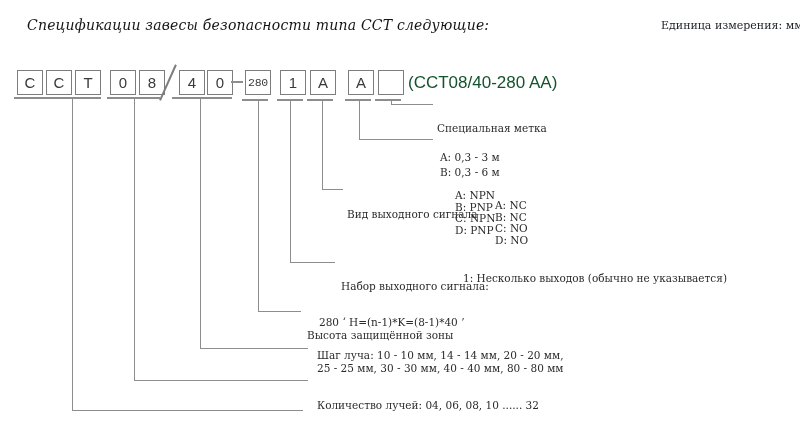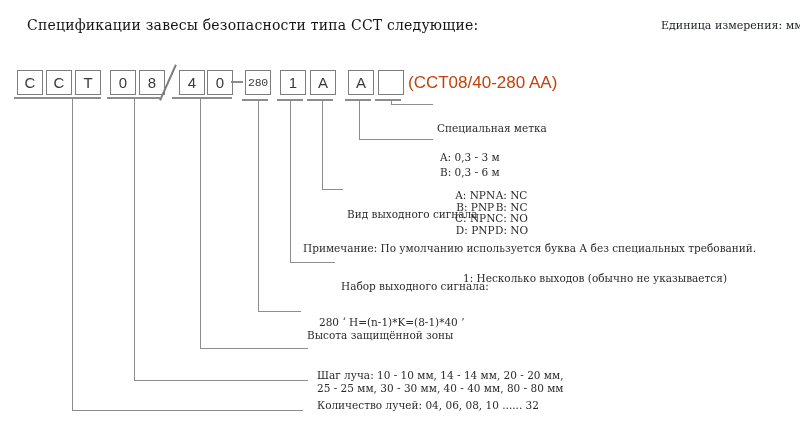--- a/index.html
+++ b/index.html
@@ -1,32 +1,32 @@
 <!DOCTYPE html>
 <html><head>
 <meta charset="utf-8">
 <style>
   html,body{margin:0;padding:0;background:#ffffff;}
   .page{position:relative;width:800px;height:427px;background:#ffffff;overflow:hidden;
         font-family:"DejaVu Serif",serif;}
-  .title{position:absolute;left:27px;top:17px;font-size:14px;color:#141414;letter-spacing:.2px;white-space:nowrap;}
+  .title{position:absolute;left:27px;top:17px;font-size:14px;color:#141414;letter-spacing:.2px;white-space:nowrap;font-style:italic;}
   .unit{position:absolute;left:661px;top:19px;font-size:11px;color:#20242c;white-space:nowrap;}
   .box{position:absolute;top:70px;width:26px;height:25px;border:1.5px solid #7d7d7d;box-sizing:border-box;
        background:#fff;display:flex;align-items:center;justify-content:center;
        font-family:"Liberation Sans",sans-serif;font-size:15px;color:#3a3a3a;}
   .box.small{font-size:11.5px;letter-spacing:-0.3px;font-family:Liberation Mono, monospace;}
   .slash{position:absolute;left:167px;top:63px;width:1.6px;height:39px;background:#7d7d7d;transform:rotate(24deg);}
   .ul{position:absolute;height:2px;background:#8d8d8d;}
   .vline{position:absolute;width:1.3px;background:#8d8d8d;}
   .hline{position:absolute;height:1.3px;background:#8d8d8d;}
   .example{position:absolute;left:408px;top:73px;font-family:"Liberation Sans",sans-serif;
-           font-size:17px;color:#c2410c;white-space:nowrap;}
+           font-size:17px;color:#14532d;white-space:nowrap;}
   .lbl{position:absolute;font-size:10.5px;color:#2b2b2b;white-space:nowrap;margin-top:24px;}
   .block{line-height:12.5px;}
-  .col{line-height:11.5px;text-align:center;}
+  .col{line-height:11.5px;}
 </style>
 </head>
 <body>
 
 <div class="page">
 
   <div class="title">Спецификации завесы безопасности типа ССТ следующие:</div>
   <div class="unit">Единица измерения: мм</div>
 
   <div class="box" style="left:17px">C</div>
@@ -65,43 +65,42 @@
 
   <div class="vline" style="left:322px;top:100px;height:90px"></div>
   <div class="hline" style="left:322px;top:189px;width:21px"></div>
   <div class="lbl" style="left:347px;top:184px">Вид выходного сигнала</div>
   <div class="lbl col" style="left:455px;top:166px">
     <div>A: NPN</div>
     <div>B: PNP</div>
     <div>C: NPN</div>
     <div>D: PNP</div>
   </div>
-  <div class="lbl col" style="left:495px;top:166px">
+  <div class="lbl col" style="left:495px;top:176px">
     <div>A: NC</div>
     <div>B: NC</div>
     <div>C: NO</div>
     <div>D: NO</div>
   </div>
-  <div class="lbl" style="left:303px;top:218px">Примечание: По умолчанию используется буква А без специальных требований.</div>
 
   <div class="vline" style="left:290px;top:100px;height:163px"></div>
   <div class="hline" style="left:290px;top:262px;width:45px"></div>
   <div class="lbl" style="left:341px;top:256px">Набор выходного сигнала:</div>
   <div class="lbl block" style="left:463px;top:248px">
     <div>1: Несколько выходов (обычно не указывается)</div>
   </div>
 
   <div class="vline" style="left:258px;top:100px;height:212px"></div>
   <div class="hline" style="left:258px;top:311px;width:43px"></div>
   <div class="lbl" style="left:319px;top:292px">280   ‘ H=(n-1)*K=(8-1)*40 ’</div>
   <div class="lbl" style="left:307px;top:305px">Высота защищённой зоны</div>
 
   <div class="vline" style="left:200px;top:98px;height:251px"></div>
   <div class="hline" style="left:200px;top:348px;width:108px"></div>
-  <div class="lbl block" style="left:317px;top:345px">
+  <div class="lbl block" style="left:317px;top:325px">
     <div>Шаг луча: 10 - 10 мм, 14 - 14 мм, 20 - 20 мм,</div>
     <div>25 - 25 мм, 30 - 30 мм, 40 - 40 мм, 80 - 80 мм</div>
   </div>
 
   <div class="vline" style="left:134px;top:98px;height:283px"></div>
   <div class="hline" style="left:134px;top:380px;width:174px"></div>
   <div class="lbl" style="left:317px;top:375px">Количество лучей: 04, 06, 08, 10 ...... 32</div>
 
   <div class="vline" style="left:72px;top:98px;height:313px"></div>
   <div class="hline" style="left:72px;top:410px;width:231px"></div>

